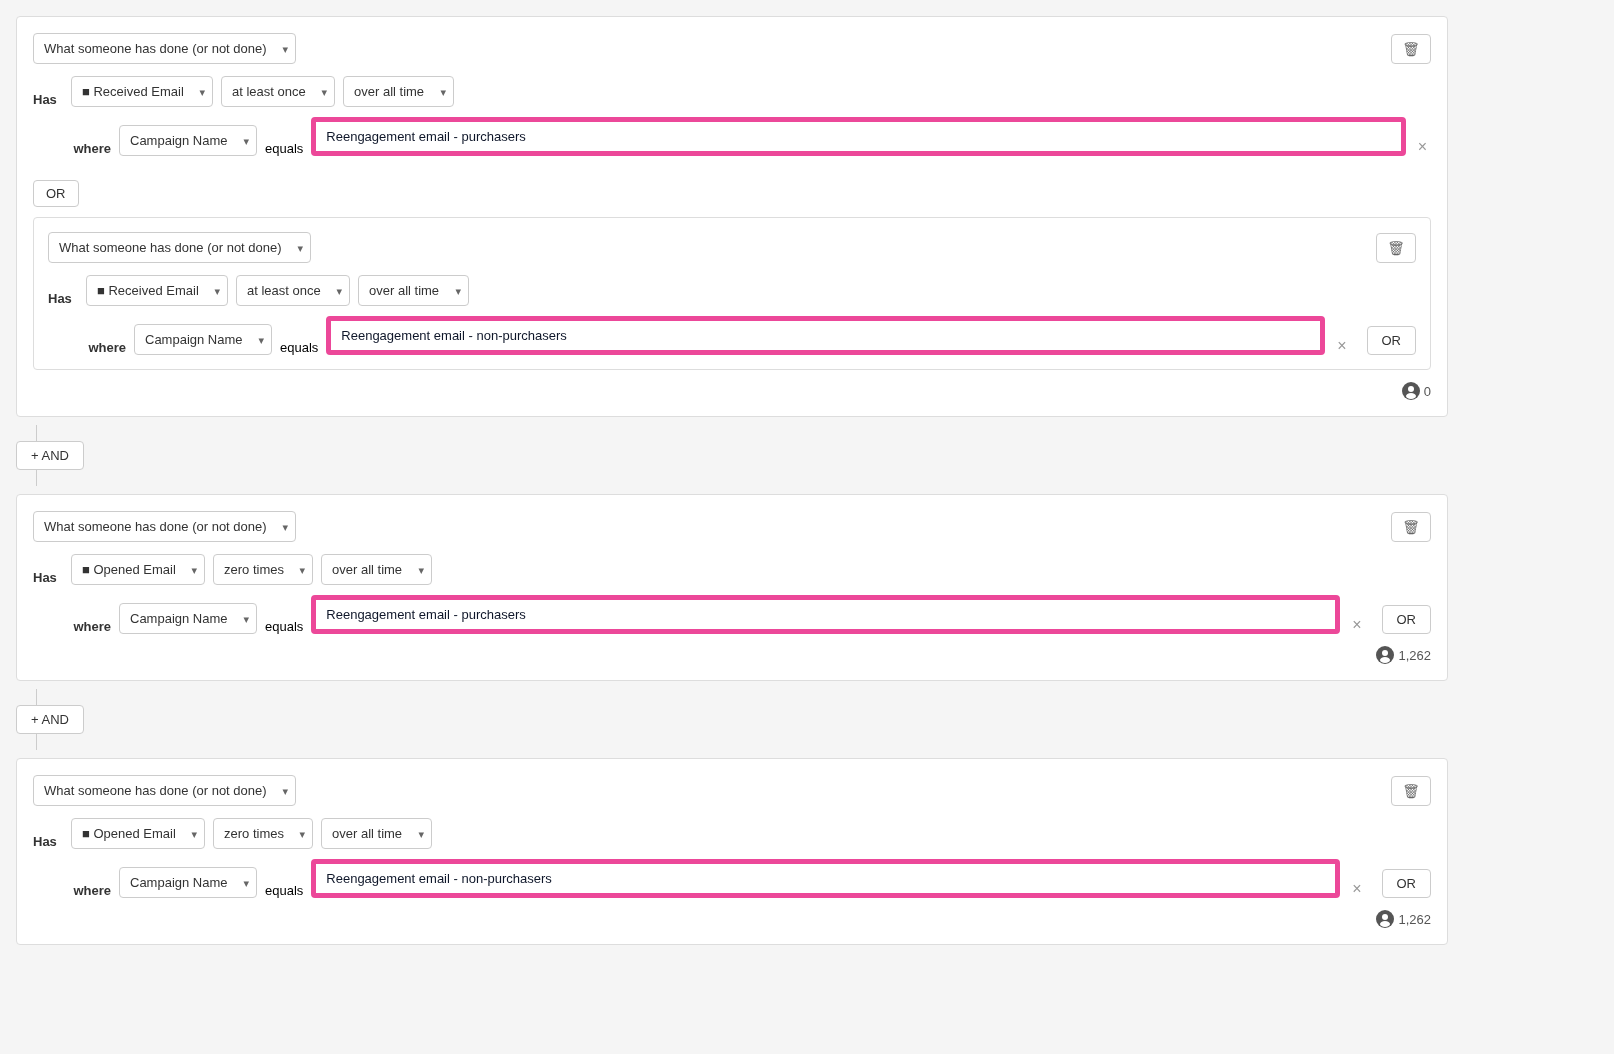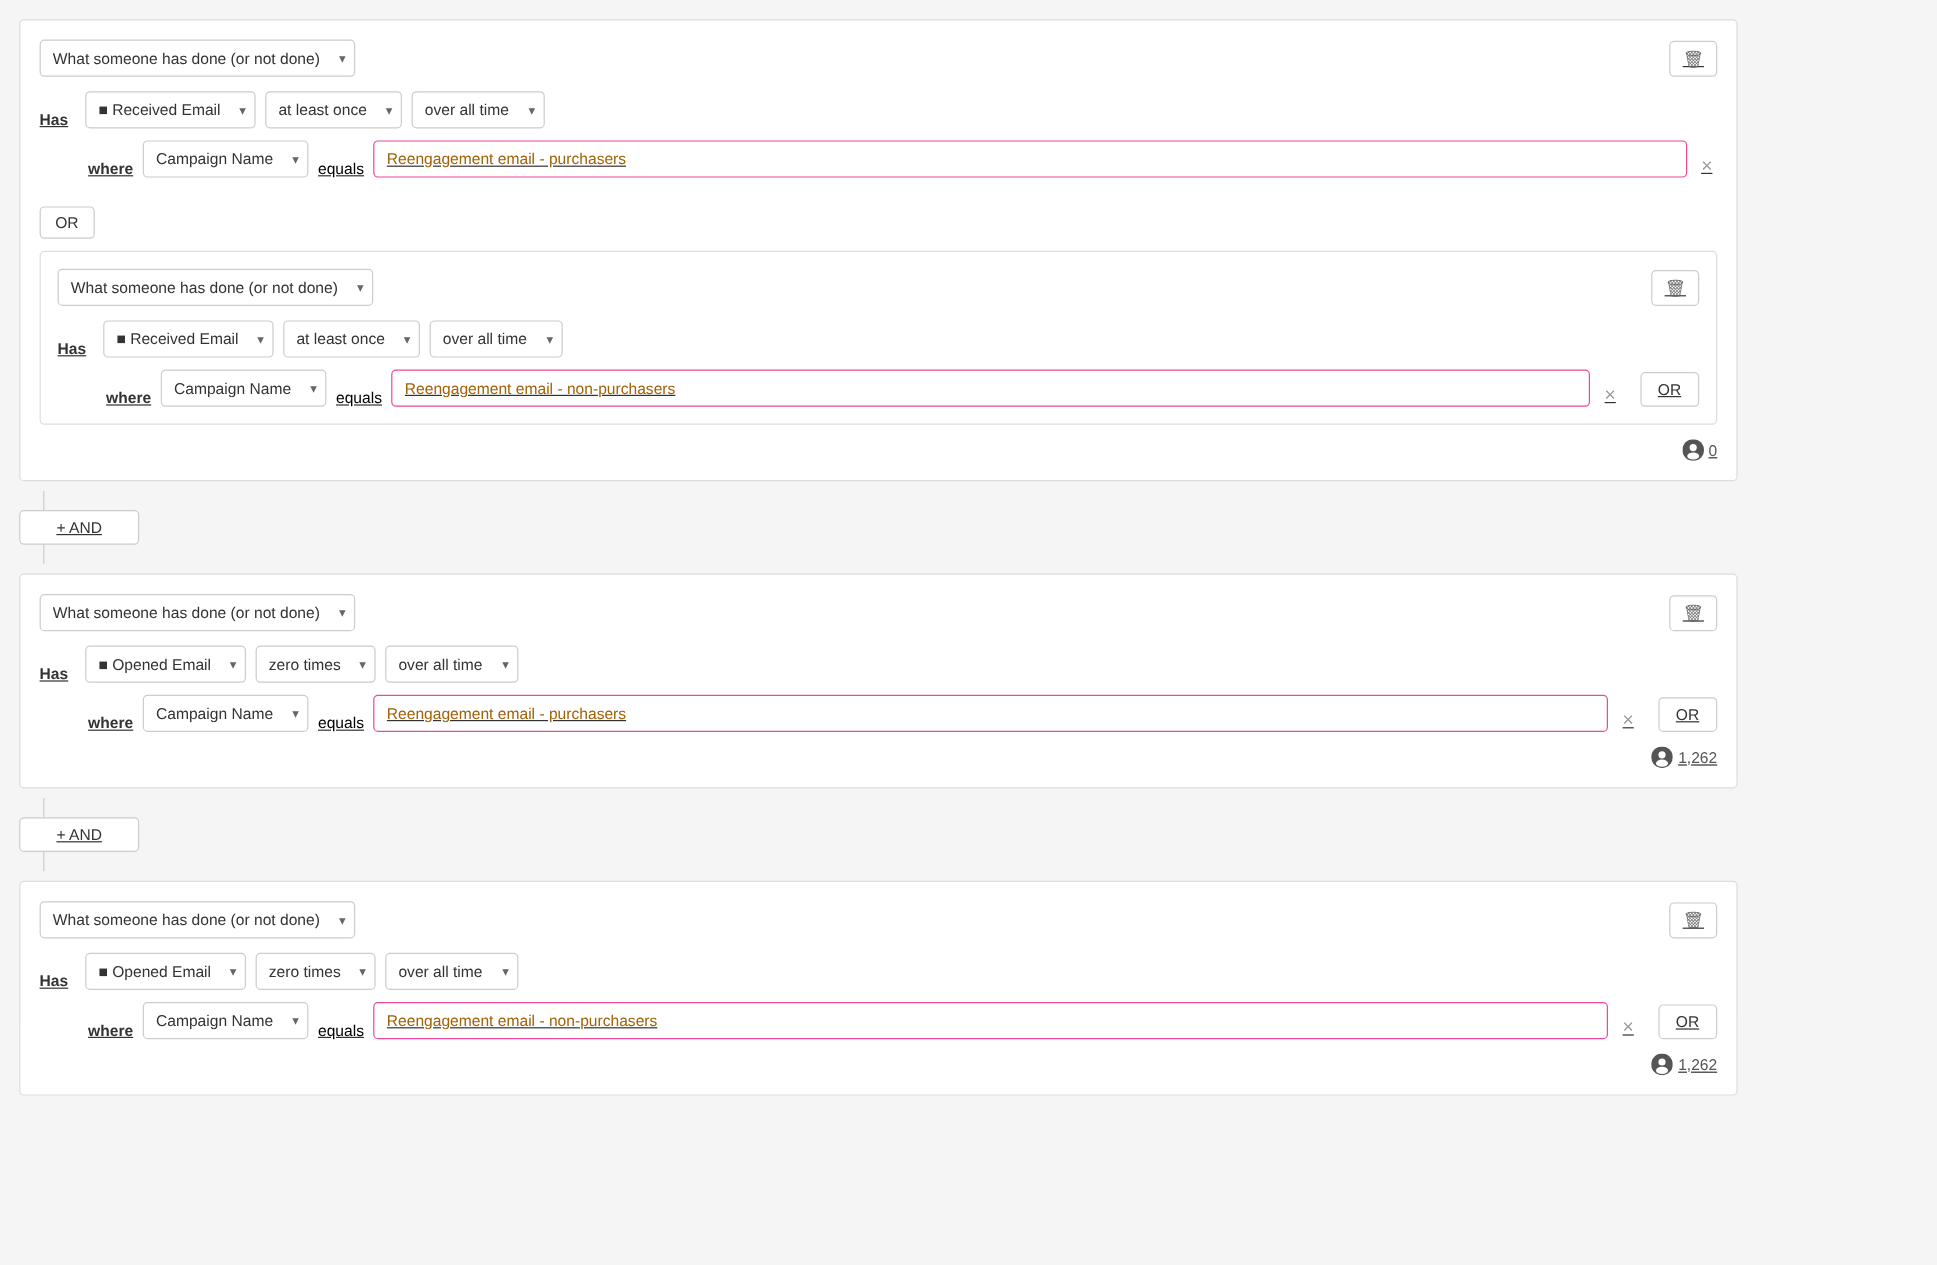--- a/index.html
+++ b/index.html
@@ -8,21 +8,20 @@
       font-size: 13px;
       background: #f5f5f5;
       color: #333;
     }
 
     .page-wrapper {
       width: 1464px;
       min-height: 1054px;
       background: #f5f5f5;
       padding: 16px;
-      text-decoration: underline;
     }
 
     .condition-group {
       background: #fff;
       border: 1px solid #ddd;
       border-radius: 4px;
       margin-bottom: 0;
       padding: 16px;
       position: relative;
     }
@@ -35,21 +34,21 @@
       display: flex;
       flex-direction: column;
       align-items: flex-start;
       margin: 8px 0;
     }
 
     .and-button {
       border: 1px solid #ccc;
       background: #fff;
       border-radius: 4px;
-      padding: 6px 30px;
+      padding: 6px 14px;
       font-size: 13px;
       cursor: pointer;
       color: #333;
     }
 
     .vertical-line {
       width: 1px;
       height: 16px;
       background: #ccc;
       margin-left: 20px;
@@ -127,25 +126,25 @@
       text-align: right;
     }
 
     .equals-label {
       color: #000000;
       font-weight: 400;
     }
 
     .value-input {
       flex: 1;
-      border: 1px solid #ec4899;
+      border: 5px solid #ec4899;
       border-radius: 4px;
       padding: 7px 10px;
       font-size: 13px;
-      color: #a16207;
+      color: #0f172a;
     }
 
     .clear-btn {
       background: none;
       border: none;
       cursor: pointer;
       color: #999;
       font-size: 16px;
       padding: 0 4px;
     }

